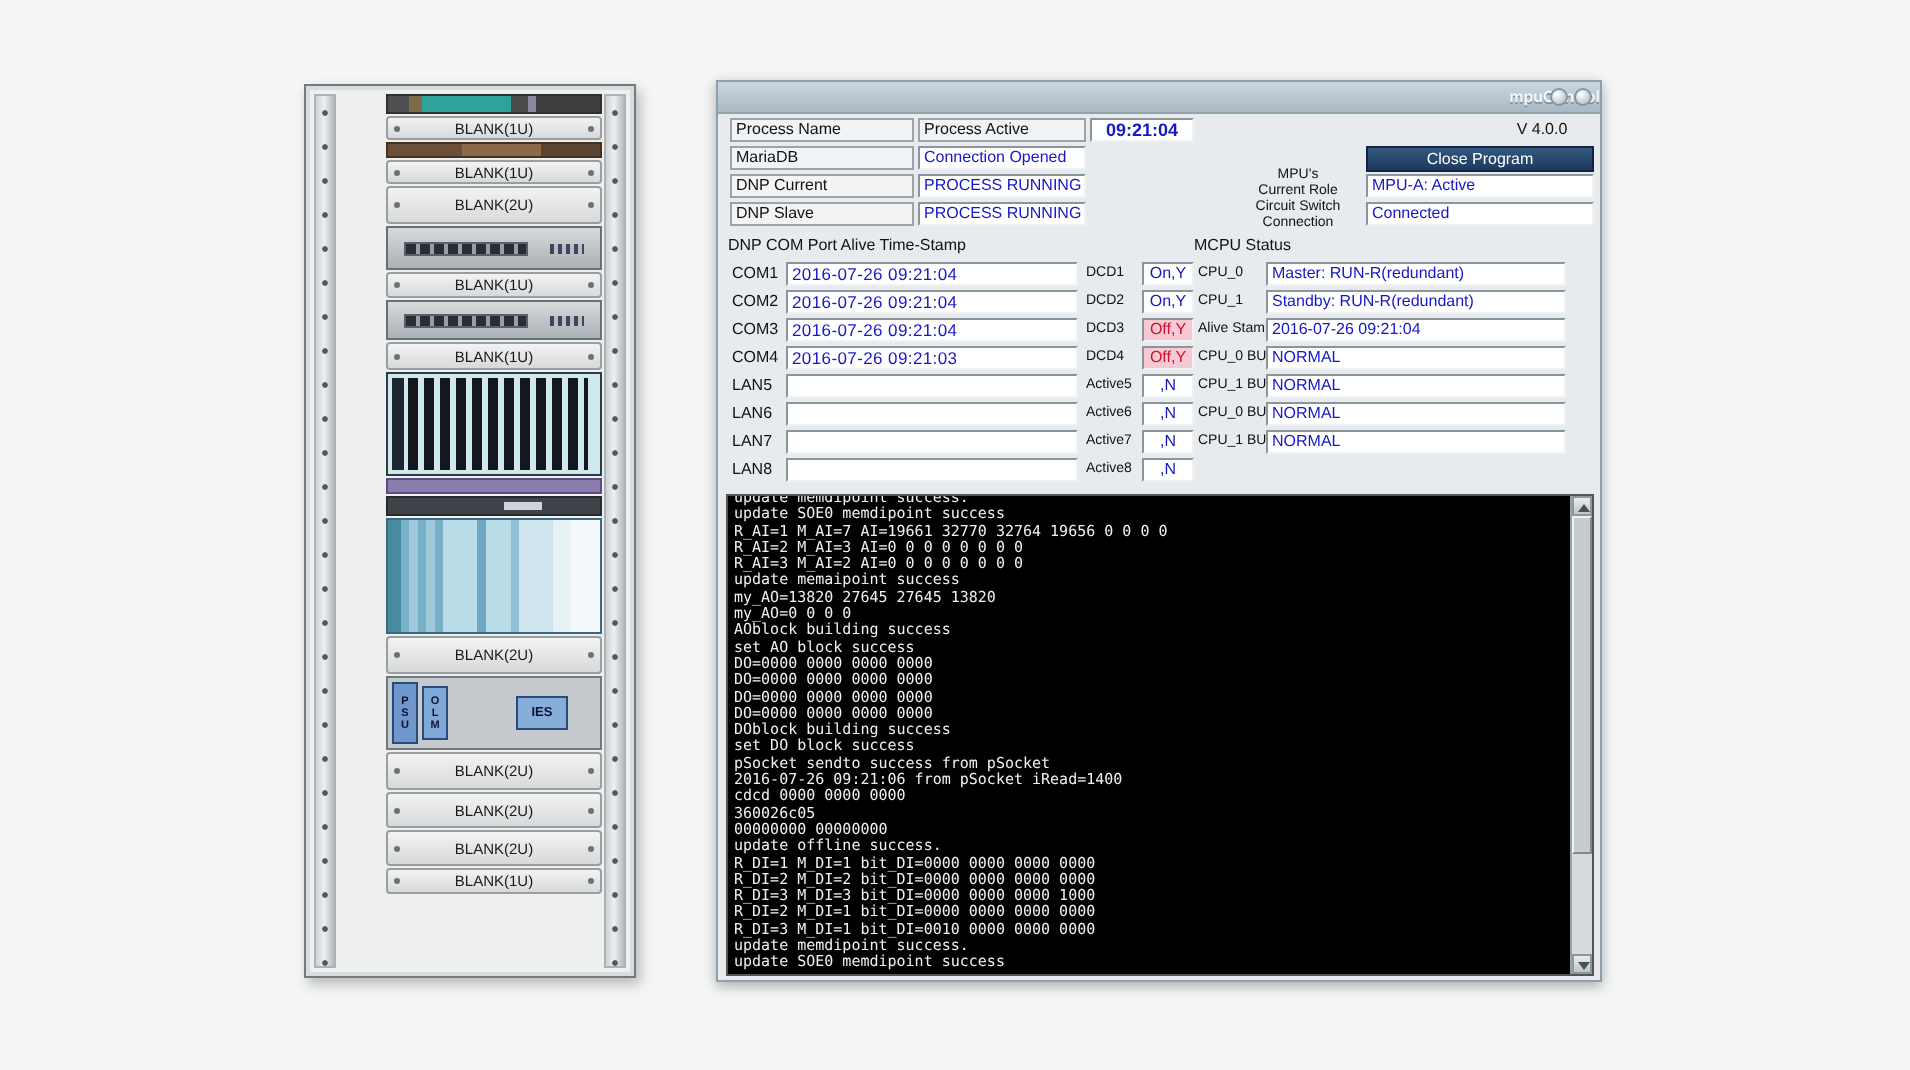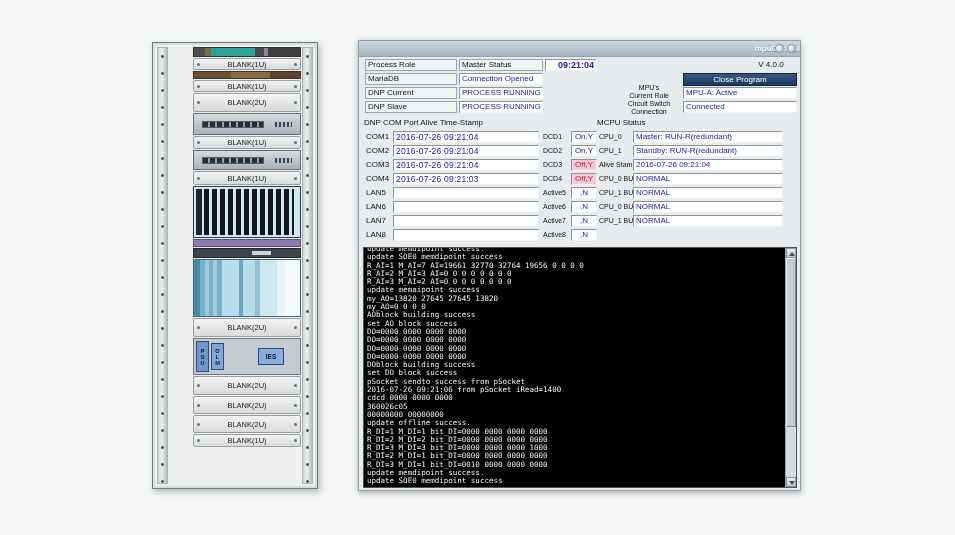--- a/index.html
+++ b/index.html
@@ -59,21 +59,21 @@
   .tb-btn{width:9px;height:9px;border-radius:50%;border:1px solid #8494a0;box-sizing:border-box;
         background:radial-gradient(circle at 35% 30%,#ffffff,#c2ccd2 70%,#9fadb6);}
   .win-body{position:relative;height:435px;}
   .row{position:absolute;left:0;right:0;height:12px;}
   .lbl{position:absolute;color:#111;font-size:8px;line-height:12px;white-space:nowrap;}
   .lblbox{position:absolute;background:#f1f3f4;border:1px solid #9aa4aa;color:#111;font-size:8px;
         line-height:10px;padding:0 2px;height:12px;box-sizing:border-box;white-space:nowrap;overflow:hidden;}
   .field{position:absolute;background:#fff;border:1px solid;border-color:#8b959c #eef2f4 #eef2f4 #8b959c;
         color:#1418c8;font-size:8px;line-height:10px;padding:0 2px;height:12px;box-sizing:border-box;
         white-space:nowrap;overflow:hidden;}
-  .time-field{font-weight:bold;text-align:right;font-size:9px;}
+  .time-field{font-weight:bold;text-align:center;font-size:9px;}
   .com-val{left:34px;width:146px;font-size:8.5px;letter-spacing:.2px;}
   .com-lbl{left:7px;width:26px;}
   .dcd-lbl{left:184px;width:27px;font-size:7px;}
   .dcd-val{left:212px;width:26px;text-align:center;}
   .dcd-val.alert{background:#f7c9d2;color:#cc1133;}
   .mc-lbl{left:240px;width:44px;font-size:7px;}
   .mc-val{left:274px;width:150px;}
   .p-name{left:6px;width:92px;}
   .p-status{left:100px;width:84px;}
   .mini{position:absolute;left:258px;width:64px;text-align:center;font-size:7px;line-height:8px;color:#111;
@@ -140,22 +140,22 @@
     <div class="titlebar">
       <span class="title">mpuControl</span>
       <span class="tb-btns">
         <span class="tb-btn"></span>
         <span class="tb-btn"></span>
       </span>
     </div>
     <div class="win-body">
 
       <div class="row" style="top:2px">
-        <span class="lblbox p-name">Process Role</span>
-        <span class="lblbox p-status">Master Status</span>
+        <span class="lblbox p-name">Process Name</span>
+        <span class="lblbox p-status">Process Active</span>
         <span class="field time-field" style="left:186px;width:52px">09:21:04</span>
         <span class="lbl" style="left:388px;width:48px;text-align:center">V 4.0.0</span>
       </div>
       <div class="row" style="top:16px">
         <span class="lblbox p-name">MariaDB</span>
         <span class="field p-status">Connection Opened</span>
       </div>
       <div class="row" style="top:30px">
         <span class="lblbox p-name">DNP Current</span>
         <span class="field p-status">PROCESS RUNNING</span>

